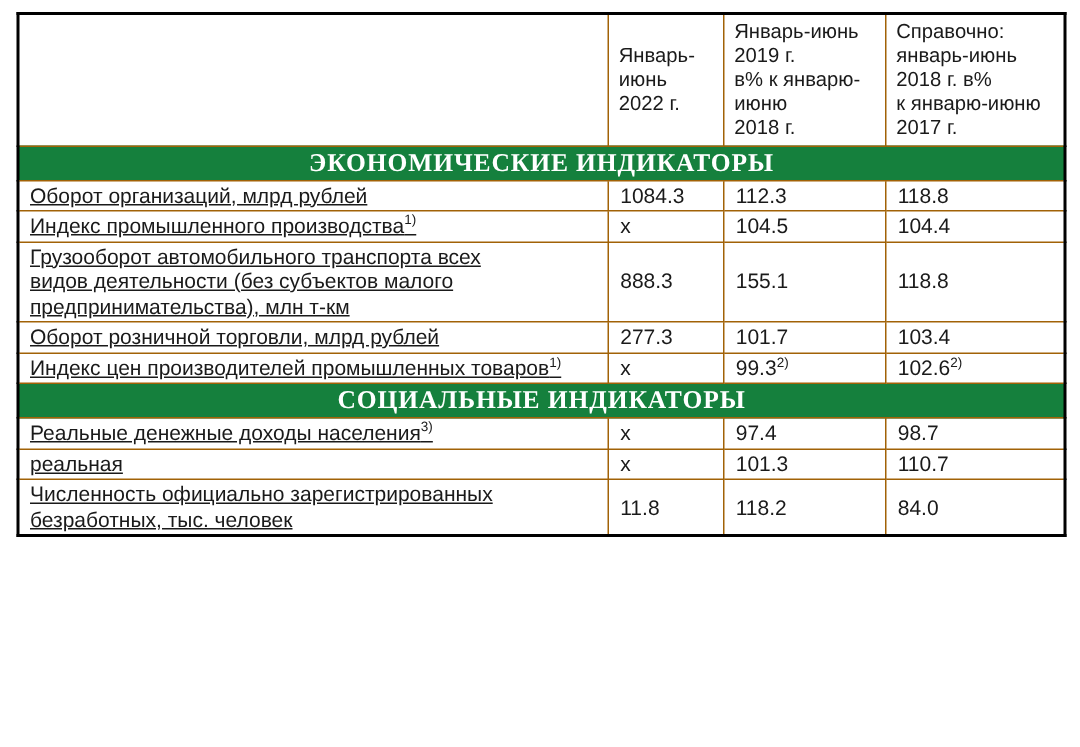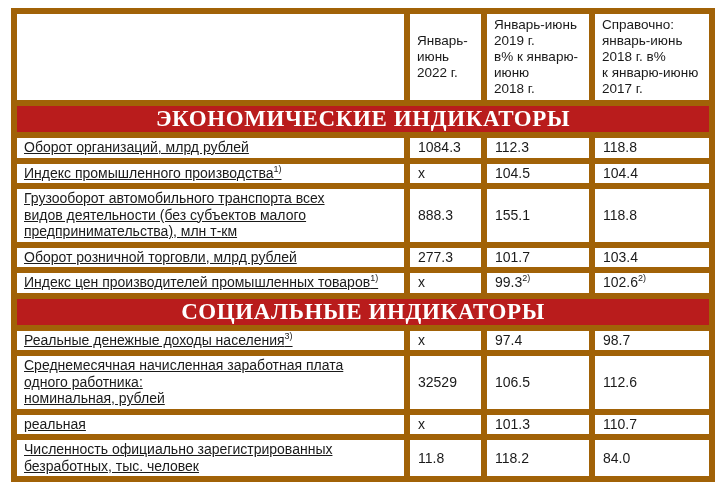--- a/index.html
+++ b/index.html
@@ -15,43 +15,43 @@
     left: 11px; top: 8px;
     width: 698px;
   }
   table.stat {
     width: 698px;
     border-collapse: collapse;
     border: 2px solid #000;
     table-layout: fixed;
   }
   table.stat td, table.stat th {
-    border: 6px solid #a16207;
+    border: 1px solid #a16207;
     vertical-align: middle;
     font-weight: normal;
     text-align: left;
   }
   
   tr.head-row { height: 88px; }
   tr.head-row th {
     font-size: 13.5px;
     line-height: 16px;
     padding: 3px 4px 3px 7px;
     vertical-align: middle;
   }
   .pre { white-space: pre-line; }
   
   tr.section-row { height: 23px; }
   tr.section-row td {
-    background: #b91c1c;
+    background: #15803d;
     color: #ffffff;
     text-align: center;
     font-family: "Liberation Serif", "DejaVu Serif", serif;
     font-weight: bold;
-    font-size: 23px;
+    font-size: 17px;
     letter-spacing: 0.6px;
     padding: 0;
   }
   
   tr.h1 { height: 19px; }
   tr.h2 { height: 37px; }
   tr.h3 { height: 52px; }
   td.c-label {
     font-size: 14px;
     line-height: 16.5px;
@@ -149,28 +149,20 @@
         <td colspan="4">СОЦИАЛЬНЫЕ ИНДИКАТОРЫ</td>
       </tr>
 
       <tr class="h1">
         <td class="c-label"><span class="pre">Реальные денежные доходы населения</span><sup>3)</sup></td>
         <td class="c-val"><span>x</span></td>
         <td class="c-val"><span>97.4</span></td>
         <td class="c-val"><span>98.7</span></td>
       </tr>
 
-      <tr class="h3">
-        <td class="c-label"><span class="pre">Среднемесячная начисленная заработная плата
-одного работника:
-номинальная, рублей</span></td>
-        <td class="c-val"><span>32529</span></td>
-        <td class="c-val"><span>106.5</span></td>
-        <td class="c-val"><span>112.6</span></td>
-      </tr>
 
       <tr class="h1">
         <td class="c-label"><span class="pre">реальная</span></td>
         <td class="c-val"><span>x</span></td>
         <td class="c-val"><span>101.3</span></td>
         <td class="c-val"><span>110.7</span></td>
       </tr>
 
       <tr class="h2">
         <td class="c-label"><span class="pre">Численность официально зарегистрированных

